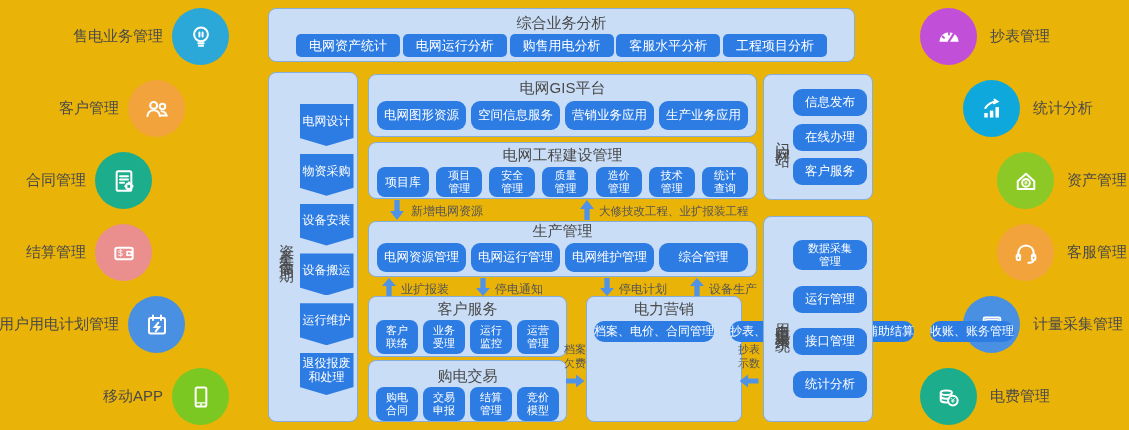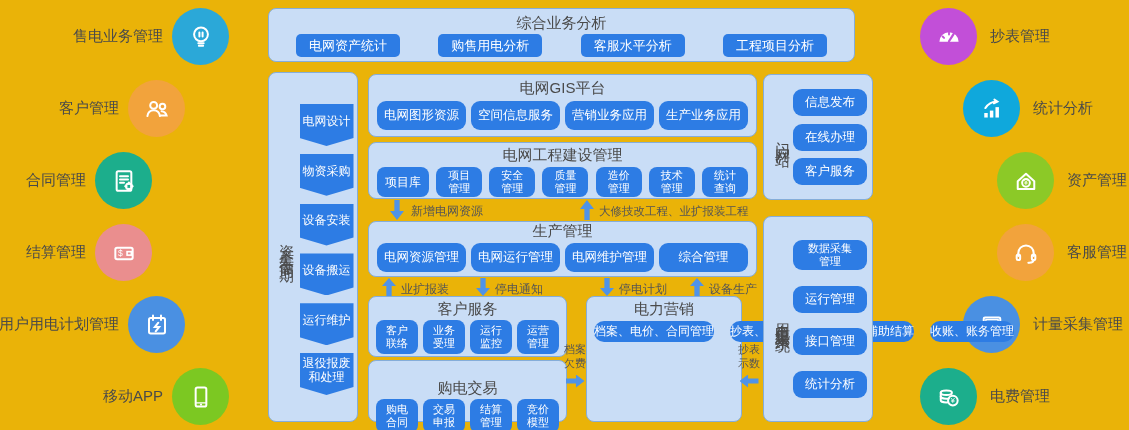--- a/index.html
+++ b/index.html
@@ -37,21 +37,21 @@
   #p-construction { left:368px; top:142px; width:389px; height:57px; padding-top:3px; }
   #p-construction .row { display:flex; justify-content:space-between; padding:3px 8px 0; }
   #p-construction .btn { width:46px; height:30px; font-size:11px; padding:0 11px; }
   #p-construction .btn.w3 { width:52px; font-size:12px; padding:0 2px; }
 
   #p-production { left:368px; top:221px; width:389px; height:56px; }
   #p-production .row { display:flex; justify-content:space-between; padding:3px 8px 0; }
   #p-production .btn { width:89px; height:29px; font-size:12.5px; border-radius:9px; }
 
   #p-cs { left:368px; top:296px; width:199px; height:61px; padding-top:3px; }
-  #p-purchase { left:368px; top:360px; width:199px; height:62px; padding-top:18px; }
+  #p-purchase { left:368px; top:360px; width:199px; height:62px; padding-top:6px; }
   .quad { display:flex; justify-content:space-between; padding:2px 7px 0; }
   .quad .btn { width:42px; height:34px; font-size:11px; padding:0 9px; }
 
   #p-marketing { left:586px; top:296px; width:156px; height:126px; padding-top:3px; }
   #p-marketing .stack { display:flex; flex-direction:row; gap:16px; padding:3px 7px 0; }
   #p-marketing .btn { height:21px; font-size:12px; border-radius:10px; white-space:nowrap; }
 
   #p-portal { left:763px; top:74px; width:110px; height:126px; display:flex; padding:6px 5px 6px 7px; }
   #p-portal .v-title { width:22px; }
   .side-col { flex:1; display:flex; flex-direction:column; justify-content:space-evenly; align-items:center; }
@@ -214,20 +214,21 @@
         <text x="14.9" y="16.8" font-size="5.6" fill="#fff" stroke="none" text-anchor="middle" font-family="sans-serif">¥</text>
       </svg>
     </span>
     <span class="module-label">电费管理</span>
   </div>
 
   <div class="panel" id="p-analysis">
     <div class="panel-title">综合业务分析</div>
     <div class="row">
       <div class="btn">电网资产统计</div>
+      <div class="btn">电网运行分析</div>
       <div class="btn">购售用电分析</div>
       <div class="btn">客服水平分析</div>
       <div class="btn">工程项目分析</div>
     </div>
   </div>
 
   <div class="panel" id="p-lifecycle">
     <div class="v-title">资产全寿命周期</div>
     <div class="chev-col">
       <div class="chev">电网设计</div>

